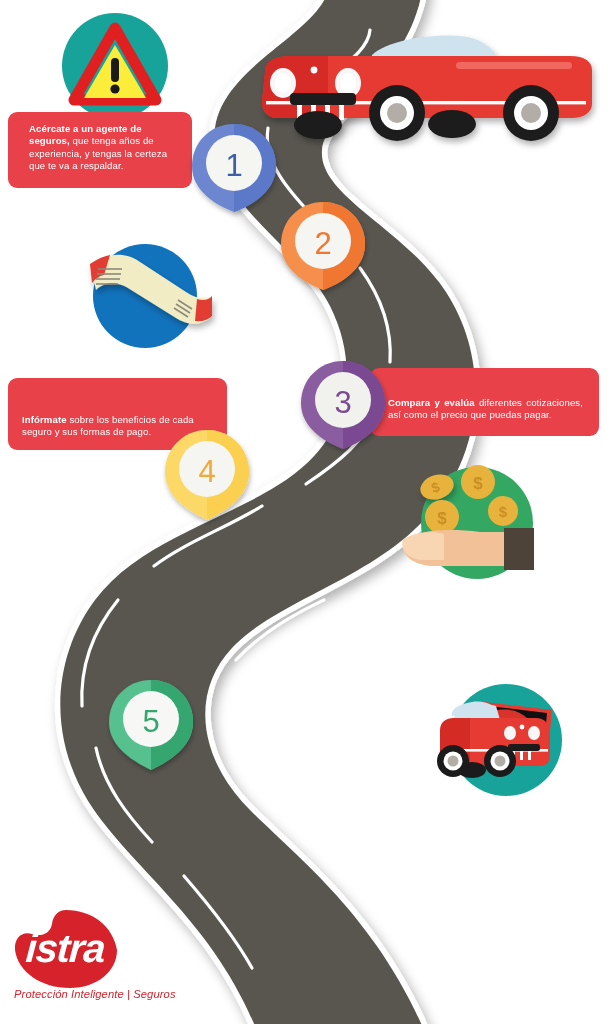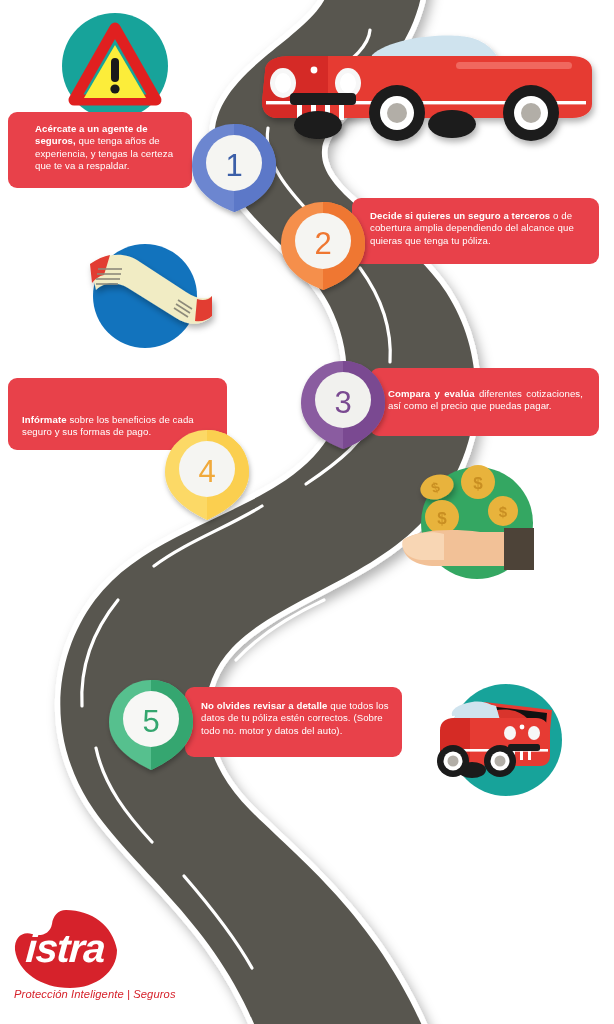--- a/index.html
+++ b/index.html
@@ -23,23 +23,23 @@
     background:#e8414a;
     border-radius:9px;
     color:#ffffff;
     box-sizing:border-box;
     line-height:1.28;
     letter-spacing:.1px;
   }
   .callout p{margin:0;font-weight:400;}
   .callout b{font-weight:700;}
 
-  .c1{left:8px;  top:112px; width:184px; height:76px;  padding:11px 13px 0 27px; font-size:9.6px;}
+  .c1{left:8px;  top:112px; width:184px; height:76px;  padding:11px 13px 0 21px; font-size:9.6px;}
   .c2{left:352px;top:198px; width:247px; height:66px;  padding:12px 14px 0 18px; font-size:9.6px;}
-  .c3{left:370px;top:368px; width:229px; height:68px;  padding:20px 16px 0 18px; font-size:9.6px;}
+  .c3{left:370px;top:368px; width:229px; height:68px;  padding:29px 16px 0 18px; font-size:9.6px;}
   .c4{left:8px;  top:378px; width:219px; height:72px;  padding:36px 14px 0 14px; font-size:9.6px;}
   .c5{left:185px;top:687px; width:217px; height:70px;  padding:13px 12px 0 16px; font-size:9.6px;}
   .c3 p{text-align:justify;}
 
   
   .pin{position:absolute;}
   .pin-num{
     position:absolute;
     width:100%;
     text-align:center;
@@ -238,43 +238,33 @@
       <circle cx="500" cy="761" r="5.5" fill="#b2aea7"></circle>
     </g>
   </svg>
 
   <div class="callout c1">
     <p>
       <b>Acércate a un agente de seguros,</b><span> que tenga años de experiencia, y tengas la certeza que te va a respaldar.</span>
     </p>
   </div>
 
-  <div class="callout c2">
-    <p>
-      <b>Decide si quieres un seguro a terceros</b><span> o de cobertura amplia dependiendo del alcance que quieras que tenga tu póliza.</span>
-    </p>
-  </div>
 
   <div class="callout c3">
     <p>
       <b>Compara y evalúa</b><span> diferentes cotizaciones, así como el precio que puedas pagar.</span>
     </p>
   </div>
 
   <div class="callout c4">
     <p>
       <b>Infórmate</b><span> sobre los beneficios de cada seguro y sus formas de pago.</span>
     </p>
   </div>
 
-  <div class="callout c5">
-    <p>
-      <b>No olvides revisar a detalle</b><span> que todos los datos de tu póliza estén correctos. (Sobre todo no. motor y datos del auto).</span>
-    </p>
-  </div>
 
   <svg class="layer" viewBox="0 0 614 1024" xmlns="http://www.w3.org/2000/svg">
 
     <g filter="url(#pinShadow)">
       <path d="M 234 124 C 258 124, 276 143, 276 166 C 276 192, 250 206, 234 212 C 218 206, 192 192, 192 166 C 192 143, 210 124, 234 124 Z" fill="#6c86d0"></path>
       <path d="M 234 124 C 258 124, 276 143, 276 166 C 276 192, 250 206, 234 212 Z" fill="#5b78c8"></path>
       <circle cx="234" cy="163" r="28" fill="#f5f5f2"></circle>
     </g>
 
     <g filter="url(#pinShadow)">

